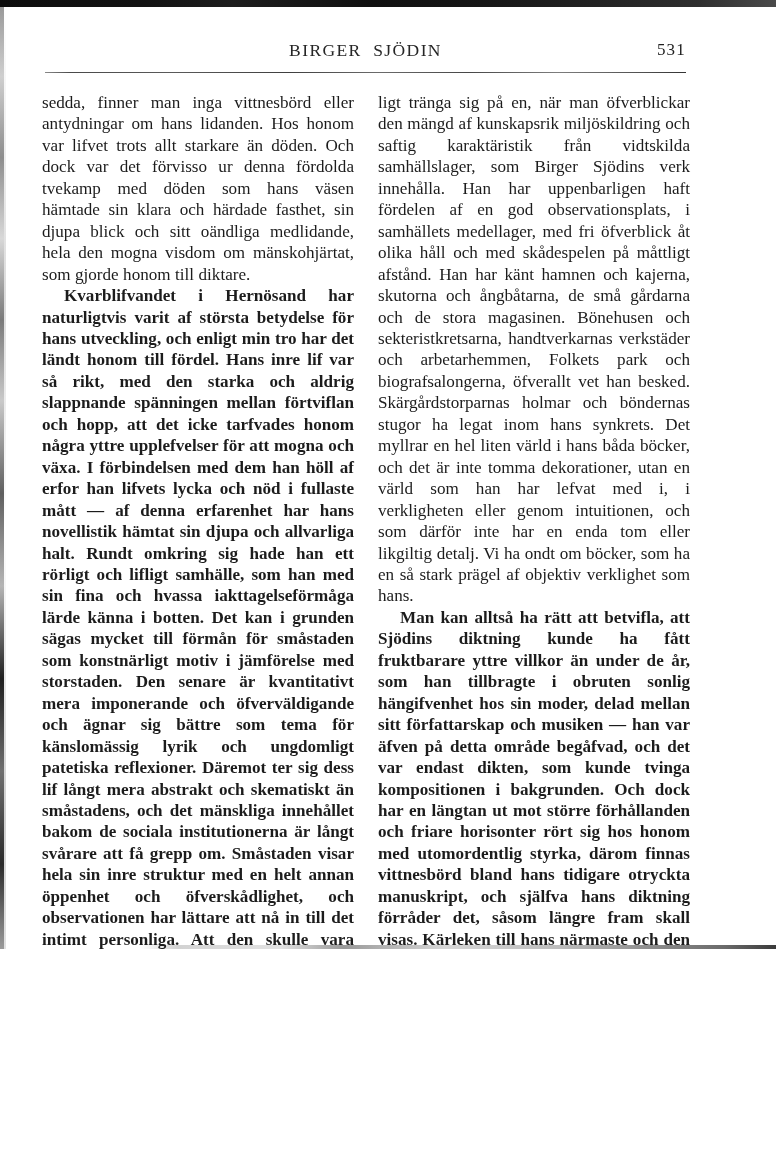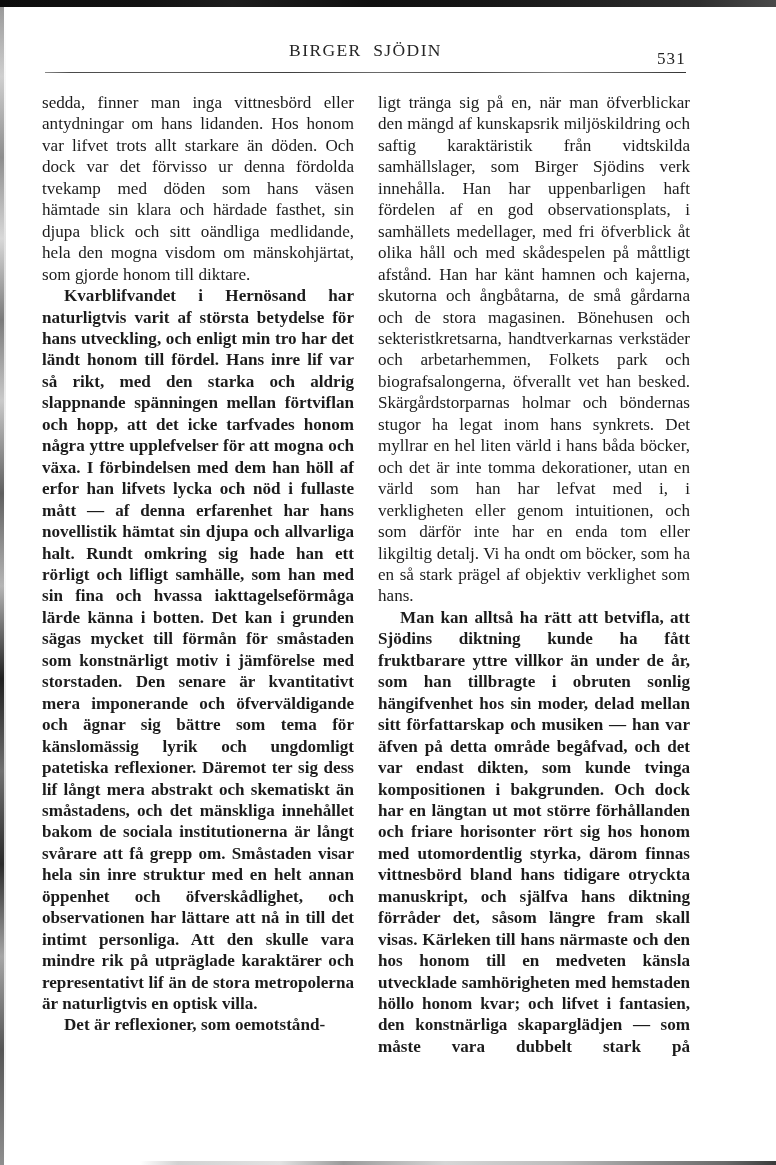--- a/index.html
+++ b/index.html
@@ -3,21 +3,21 @@
 <meta charset="utf-8">
 <style>
   html, body {
     margin: 0;
     padding: 0;
     background: #ffffff;
   }
   #page {
     position: relative;
     width: 776px;
-    height: 1165px;
+    height: 949px;
     background: #ffffff;
     overflow: hidden;
     font-family: "Liberation Serif", "DejaVu Serif", serif;
     color: #1a1a1a;
   }
   
   .scan-edge-top {
     position: absolute;
     top: 0; left: 0;
     width: 776px;
@@ -73,21 +73,21 @@
     width: 641px;
     text-align: center;
     font-size: 17.5px;
     letter-spacing: 1.4px;
     color: #262626;
     white-space: pre;
   }
   .head-folio {
     position: absolute;
     right: 0;
-    top: 9px;
+    top: 0;
     font-size: 17px;
     letter-spacing: 1.2px;
     color: #1f1f1f;
     font-variant-numeric: oldstyle-nums;
   }
   .head-rule {
     position: absolute;
     top: 72px;
     left: 45px;
     width: 641px;

